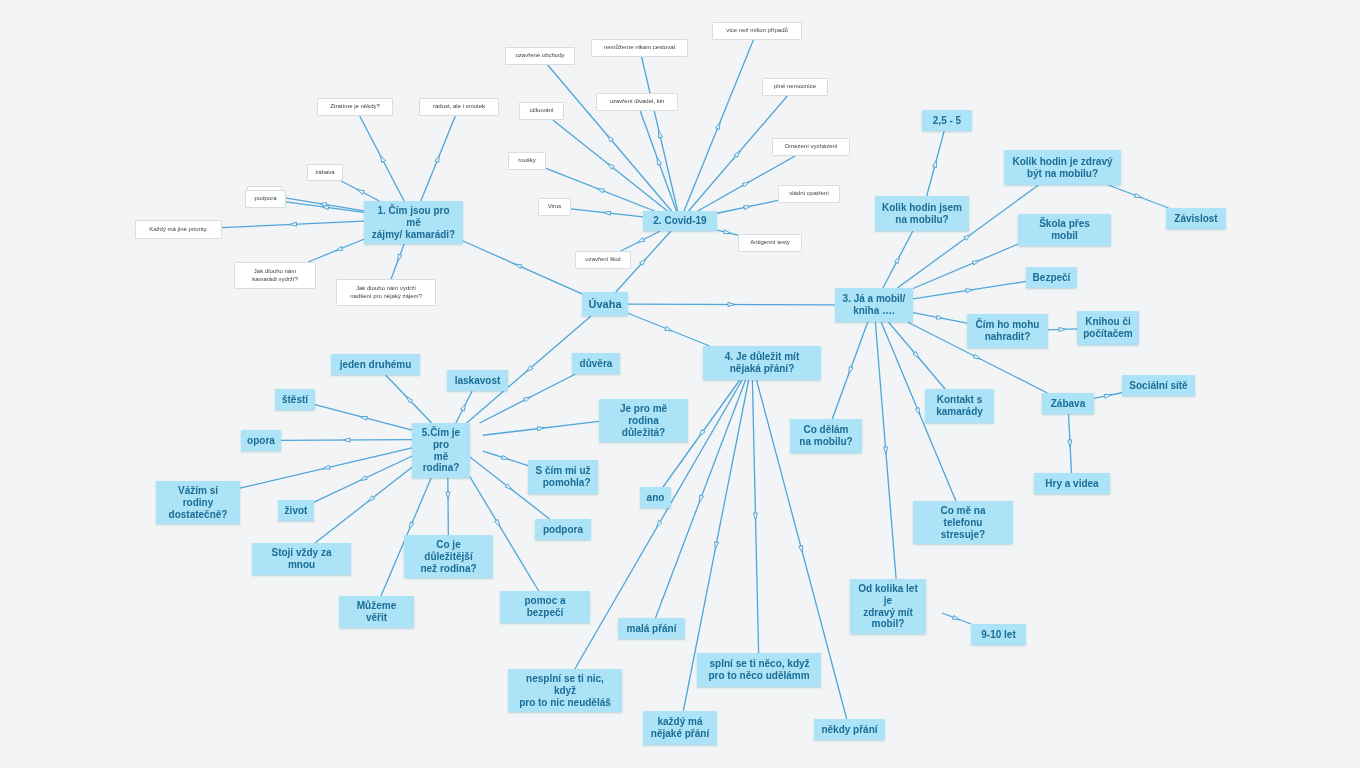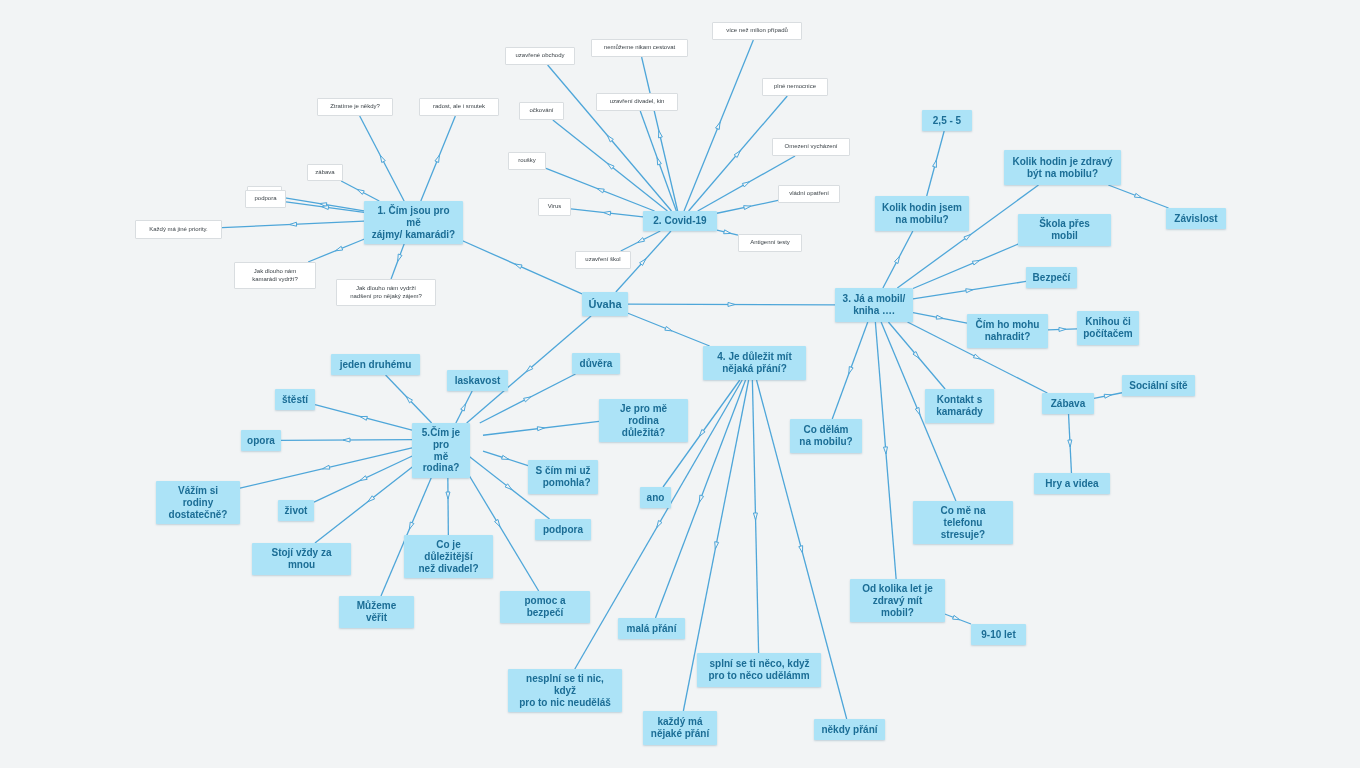--- a/index.html
+++ b/index.html
@@ -303,21 +303,21 @@
         <polygon points="802.5144062371608,552.8823578043018 798.7820129633433,546.6318185915967 802.6475647396883,545.6034657997997" fill="#f2f4f5" stroke="#4ea6d9" stroke-width="1"></polygon>
       </g>
     </svg>
   <div id="node-layer">
       <div class="node blue" style="left: 582px; top: 292px; width: 46px; min-height: 24px; font-size: 11px;">Úvaha</div>
       <div class="node blue" style="left: 364px; top: 201px; width: 99px; min-height: 36px; font-size: 10px;">1. Čím jsou pro mě
 zájmy/ kamarádi?</div>
       <div class="node blue" style="left: 643px; top: 211px; width: 74px; min-height: 20px; font-size: 10px;">2. Covid-19</div>
       <div class="node blue" style="left: 835px; top: 288px; width: 78px; min-height: 34px; font-size: 10px;">3. Já a mobil/
 kniha ….</div>
-      <div class="node blue" style="left: 703px; top: 346px; width: 103px; min-height: 34px; font-size: 10px;">4. Je důležit mít
+      <div class="node blue" style="left: 703px; top: 346px; width: 118px; min-height: 34px; font-size: 10px;">4. Je důležit mít
 nějaká přání?</div>
       <div class="node blue" style="left: 412px; top: 423px; width: 58px; min-height: 33px; font-size: 10px;">5.Čím je pro
 mě rodina?</div>
       <div class="node white" style="left: 317px; top: 98px; width: 76px; min-height: 18px; font-size: 6px;">Ztratíme je někdy?</div>
       <div class="node white" style="left: 419px; top: 98px; width: 80px; min-height: 18px; font-size: 6px;">radost, ale i smutek</div>
       <div class="node white" style="left: 307px; top: 164px; width: 36px; min-height: 17px; font-size: 6px;">zábava</div>
       <div class="node white" style="left: 247px; top: 186px; width: 35px; min-height: 17px; font-size: 6px;">opora</div>
       <div class="node white" style="left: 135px; top: 220px; width: 87px; min-height: 19px; font-size: 6px;">Každý má jiné priority.</div>
       <div class="node white" style="left: 234px; top: 262px; width: 82px; min-height: 27px; font-size: 6px;">Jak dlouho nám
 kamarádi vydrží?</div>
@@ -349,39 +349,39 @@
 počítačem</div>
       <div class="node blue" style="left: 925px; top: 389px; width: 69px; min-height: 34px; font-size: 10px;">Kontakt s
 kamarády</div>
       <div class="node blue" style="left: 1042px; top: 393px; width: 52px; min-height: 21px; font-size: 10px;">Zábava</div>
       <div class="node blue" style="left: 1122px; top: 375px; width: 73px; min-height: 21px; font-size: 10px;">Sociální sítě</div>
       <div class="node blue" style="left: 1034px; top: 473px; width: 76px; min-height: 21px; font-size: 10px;">Hry a videa</div>
       <div class="node blue" style="left: 790px; top: 419px; width: 72px; min-height: 34px; font-size: 10px;">Co dělám
 na mobilu?</div>
       <div class="node blue" style="left: 913px; top: 501px; width: 100px; min-height: 34px; font-size: 10px;">Co mě na telefonu
 stresuje?</div>
-      <div class="node blue" style="left: 850px; top: 579px; width: 95px; min-height: 34px; font-size: 10px;">Od kolika let je
+      <div class="node blue" style="left: 850px; top: 579px; width: 76px; min-height: 34px; font-size: 10px;">Od kolika let je
 zdravý mít mobil?</div>
       <div class="node blue" style="left: 971px; top: 624px; width: 55px; min-height: 21px; font-size: 10px;">9-10 let</div>
       <div class="node blue" style="left: 331px; top: 354px; width: 89px; min-height: 21px; font-size: 10px;">jeden druhému</div>
       <div class="node blue" style="left: 447px; top: 370px; width: 61px; min-height: 21px; font-size: 10px;">laskavost</div>
       <div class="node blue" style="left: 572px; top: 353px; width: 48px; min-height: 21px; font-size: 10px;">důvěra</div>
       <div class="node blue" style="left: 275px; top: 389px; width: 40px; min-height: 21px; font-size: 10px;">štěstí</div>
       <div class="node blue" style="left: 241px; top: 430px; width: 40px; min-height: 21px; font-size: 10px;">opora</div>
       <div class="node blue" style="left: 599px; top: 399px; width: 89px; min-height: 34px; font-size: 10px;">Je pro mě
 rodina důležitá?</div>
       <div class="node blue" style="left: 528px; top: 460px; width: 70px; min-height: 34px; font-size: 10px; text-align: right;">S čím mi už
 pomohla?</div>
       <div class="node blue" style="left: 535px; top: 519px; width: 56px; min-height: 21px; font-size: 10px;">podpora</div>
       <div class="node blue" style="left: 156px; top: 481px; width: 84px; min-height: 34px; font-size: 10px;">Vážím si rodiny
 dostatečně?</div>
       <div class="node blue" style="left: 278px; top: 500px; width: 36px; min-height: 21px; font-size: 10px;">život</div>
       <div class="node blue" style="left: 252px; top: 543px; width: 99px; min-height: 21px; font-size: 10px;">Stojí vždy za mnou</div>
       <div class="node blue" style="left: 404px; top: 535px; width: 89px; min-height: 34px; font-size: 10px;">Co je důležitější
-než divadel?</div>
+než rodina?</div>
       <div class="node blue" style="left: 339px; top: 596px; width: 75px; min-height: 21px; font-size: 10px;">Můžeme věřit</div>
       <div class="node blue" style="left: 500px; top: 591px; width: 90px; min-height: 21px; font-size: 10px;">pomoc a bezpečí</div>
       <div class="node blue" style="left: 640px; top: 487px; width: 31px; min-height: 21px; font-size: 10px;">ano</div>
       <div class="node blue" style="left: 618px; top: 618px; width: 67px; min-height: 21px; font-size: 10px;">malá přání</div>
       <div class="node blue" style="left: 508px; top: 669px; width: 114px; min-height: 34px; font-size: 10px;">nesplní se ti nic, když
 pro to nic neuděláš</div>
       <div class="node blue" style="left: 643px; top: 711px; width: 74px; min-height: 34px; font-size: 10px;">každý má
 nějaké přání</div>
       <div class="node blue" style="left: 697px; top: 653px; width: 124px; min-height: 34px; font-size: 10px; text-align: right;">splní se ti něco, když
 pro to něco udělámm</div>

